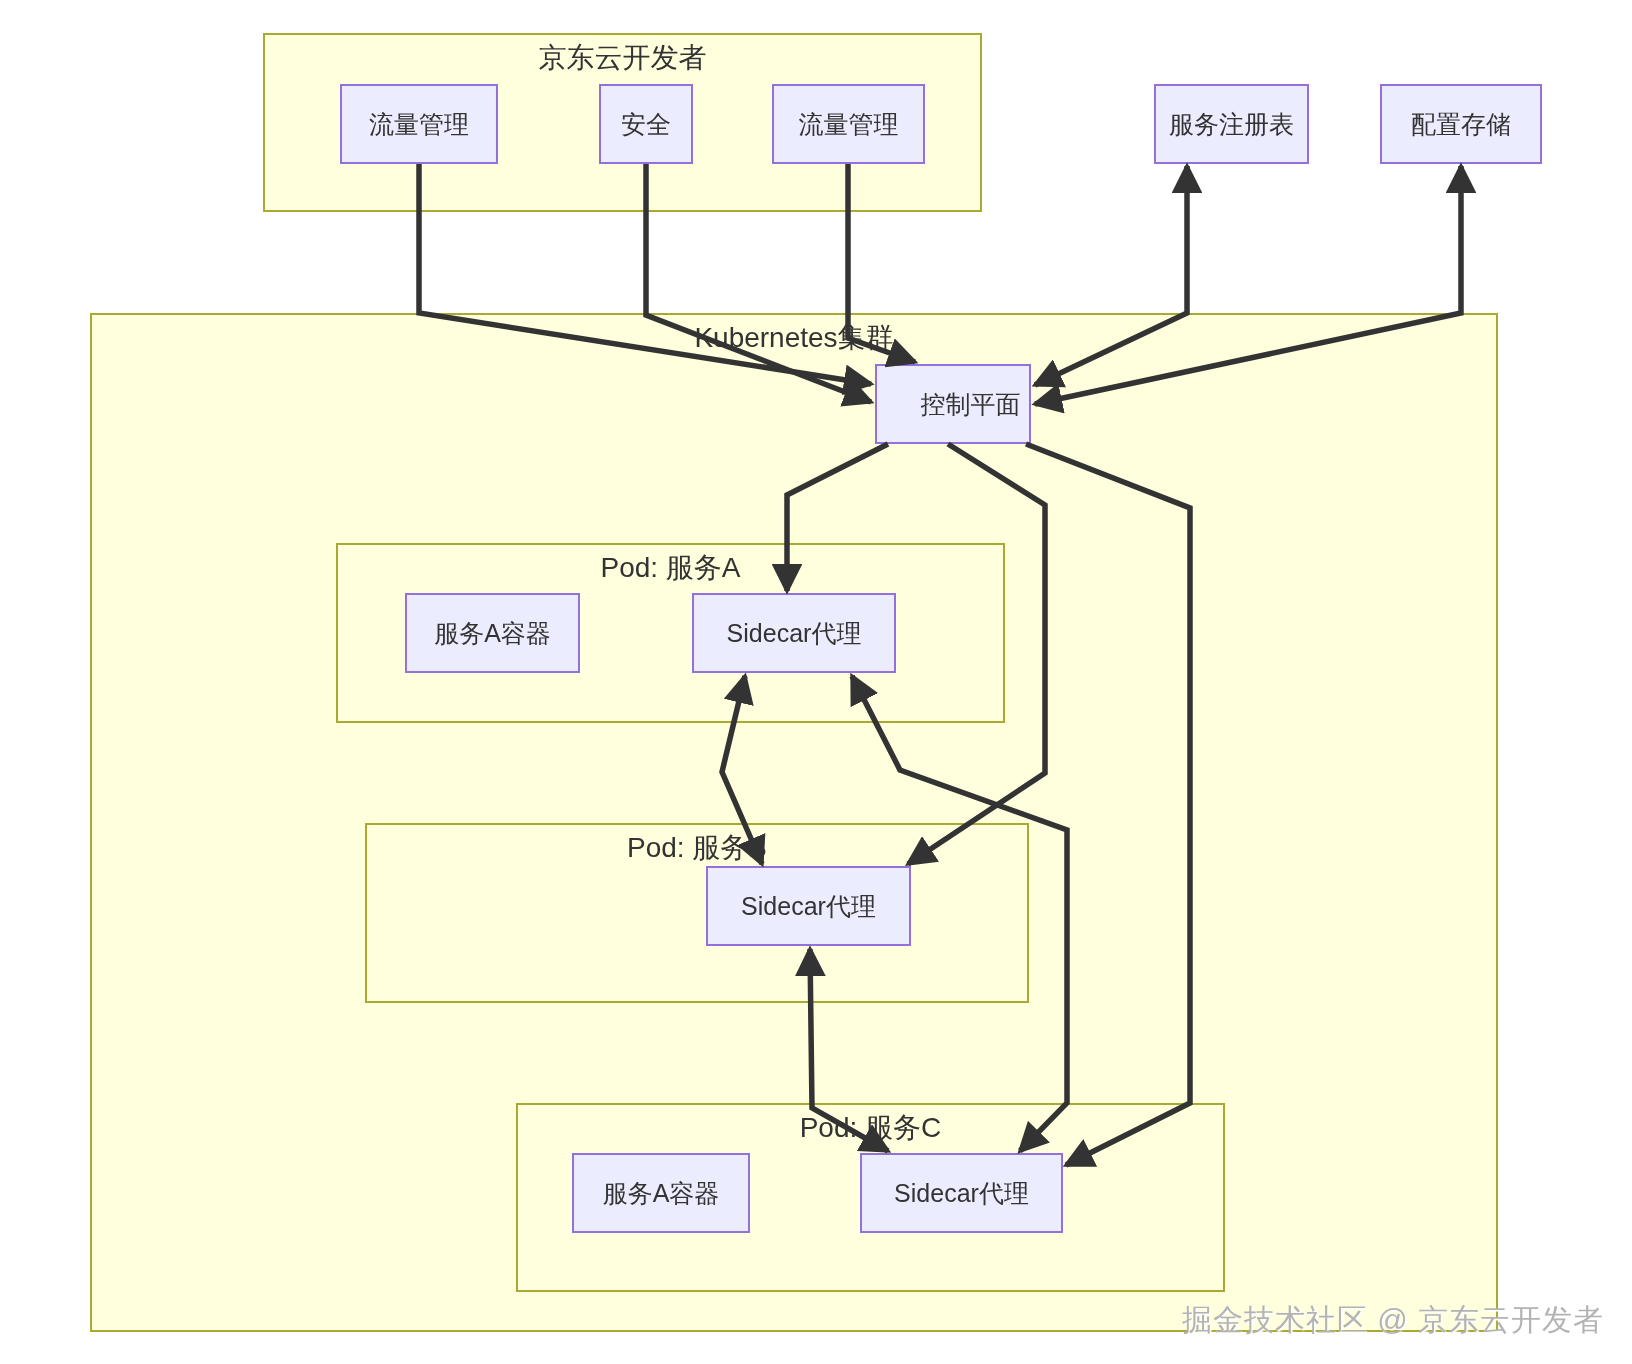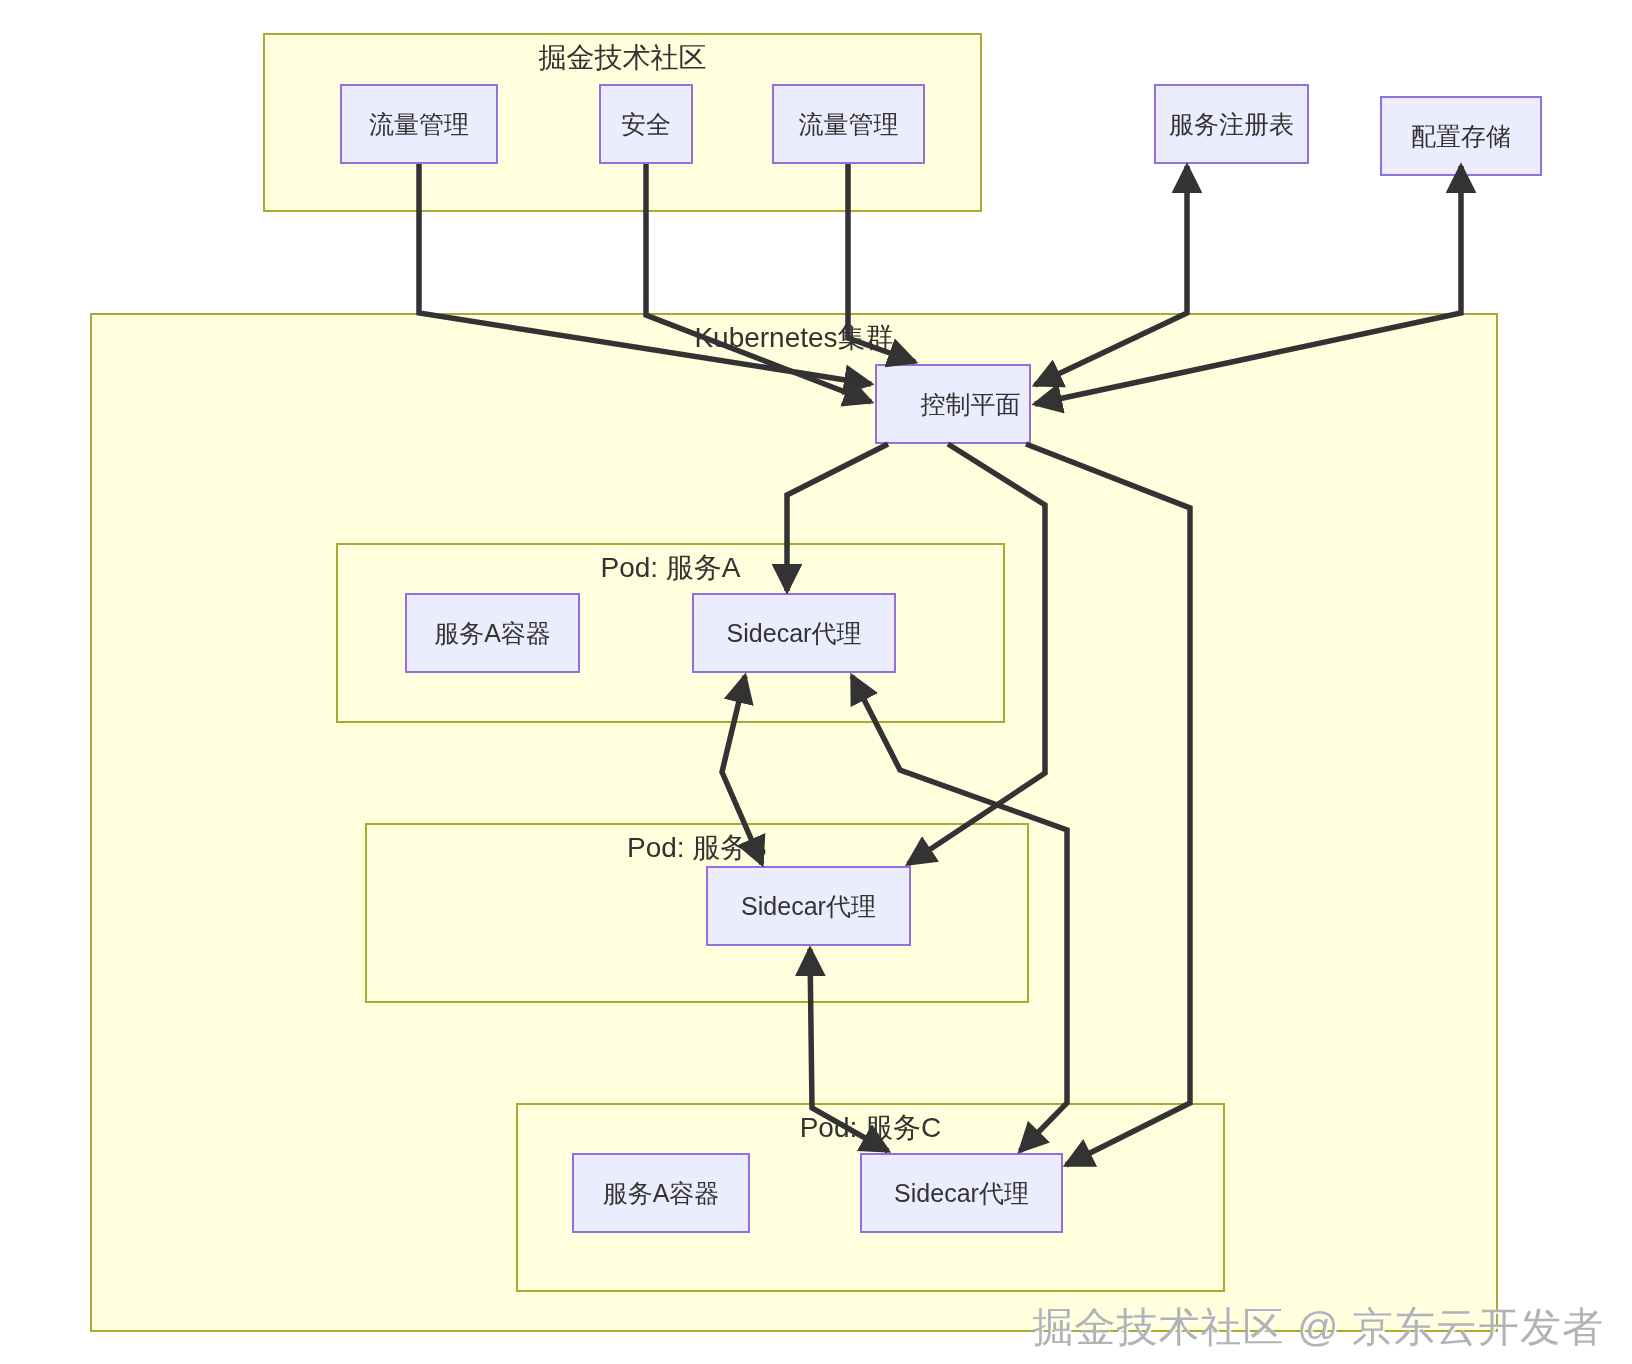--- a/index.html
+++ b/index.html
@@ -22,45 +22,45 @@
     align-items:center;justify-content:center;
     background:var(--node-fill,#ECECFF);
     border:2.5px solid var(--node-border,#9370DB);
     font-size:25px;white-space:nowrap;
   }
   #edge-layer{position:absolute;left:0;top:0;z-index:30;pointer-events:none;}
   .edge{fill:none;stroke:var(--edge,#333333);stroke-width:5.5;}
   #arrow-end path,#arrow-start path{fill:var(--edge,#333333);}
   #watermark{
     position:absolute;top:1300px;right:28px;z-index:40;
-    font-size:41px;letter-spacing:1px;color:var(--watermark,#b3b3b3);
+    font-size:30px;letter-spacing:1px;color:var(--watermark,#b3b3b3);
     text-shadow:1px 1px 0 #ffffff,2px 2px 1px rgba(255,255,255,0.65);
     white-space:nowrap;
     text-align:center;
   }
 </style>
 </head>
 <body>
 
 <div id="stage">
   <div class="group" style="left: 263px; top: 33px; width: 719px; height: 179px;"></div>
-    <div class="group-label" style="left: 263px; top: 43px; width: 719px;">掘金技术社区</div>
+    <div class="group-label" style="left: 263px; top: 43px; width: 719px;">京东云开发者</div>
     <div class="group" style="left: 90px; top: 313px; width: 1408px; height: 1019px;"></div>
     <div class="group-label" style="left: 90px; top: 323px; width: 1408px;">Kubernetes集群</div>
     <div class="group" style="left: 336px; top: 543px; width: 669px; height: 180px;"></div>
     <div class="group-label" style="left: 336px; top: 553px; width: 669px;">Pod: 服务A</div>
     <div class="group" style="left: 365px; top: 823px; width: 664px; height: 180px;"></div>
     <div class="group-label" style="left: 365px; top: 833px; width: 664px;">Pod: 服务B</div>
     <div class="group" style="left: 516px; top: 1103px; width: 709px; height: 189px;"></div>
     <div class="group-label" style="left: 516px; top: 1113px; width: 709px;">Pod: 服务C</div>
     <div class="node" style="left: 340px; top: 84px; width: 158px; height: 80px;">流量管理</div>
     <div class="node" style="left: 599px; top: 84px; width: 94px; height: 80px;">安全</div>
     <div class="node" style="left: 772px; top: 84px; width: 153px; height: 80px;">流量管理</div>
     <div class="node" style="left: 1154px; top: 84px; width: 155px; height: 80px;">服务注册表</div>
-    <div class="node" style="left: 1380px; top: 84px; width: 162px; height: 80px; margin-top: 12px;">配置存储</div>
+    <div class="node" style="left: 1380px; top: 84px; width: 162px; height: 80px;">配置存储</div>
     <div class="node" style="left: 875px; top: 364px; width: 156px; height: 80px; padding-left: 35px;">控制平面</div>
     <div class="node" style="left: 405px; top: 593px; width: 175px; height: 80px;">服务A容器</div>
     <div class="node" style="left: 692px; top: 593px; width: 204px; height: 80px;">Sidecar代理</div>
     <div class="node" style="left: 706px; top: 866px; width: 205px; height: 80px;">Sidecar代理</div>
     <div class="node" style="left: 572px; top: 1153px; width: 178px; height: 80px;">服务A容器</div>
     <div class="node" style="left: 860px; top: 1153px; width: 203px; height: 80px;">Sidecar代理</div>
     <svg id="edge-layer" width="1632" height="1364" viewBox="0 0 1632 1364" xmlns="http://www.w3.org/2000/svg">
     <defs>
       <marker id="arrow-end" viewBox="0 0 10 10" refX="8.8" refY="5" markerWidth="5.6" markerHeight="5.6" orient="auto">
         <path d="M0,0 L10,5 L0,10 z"></path>

